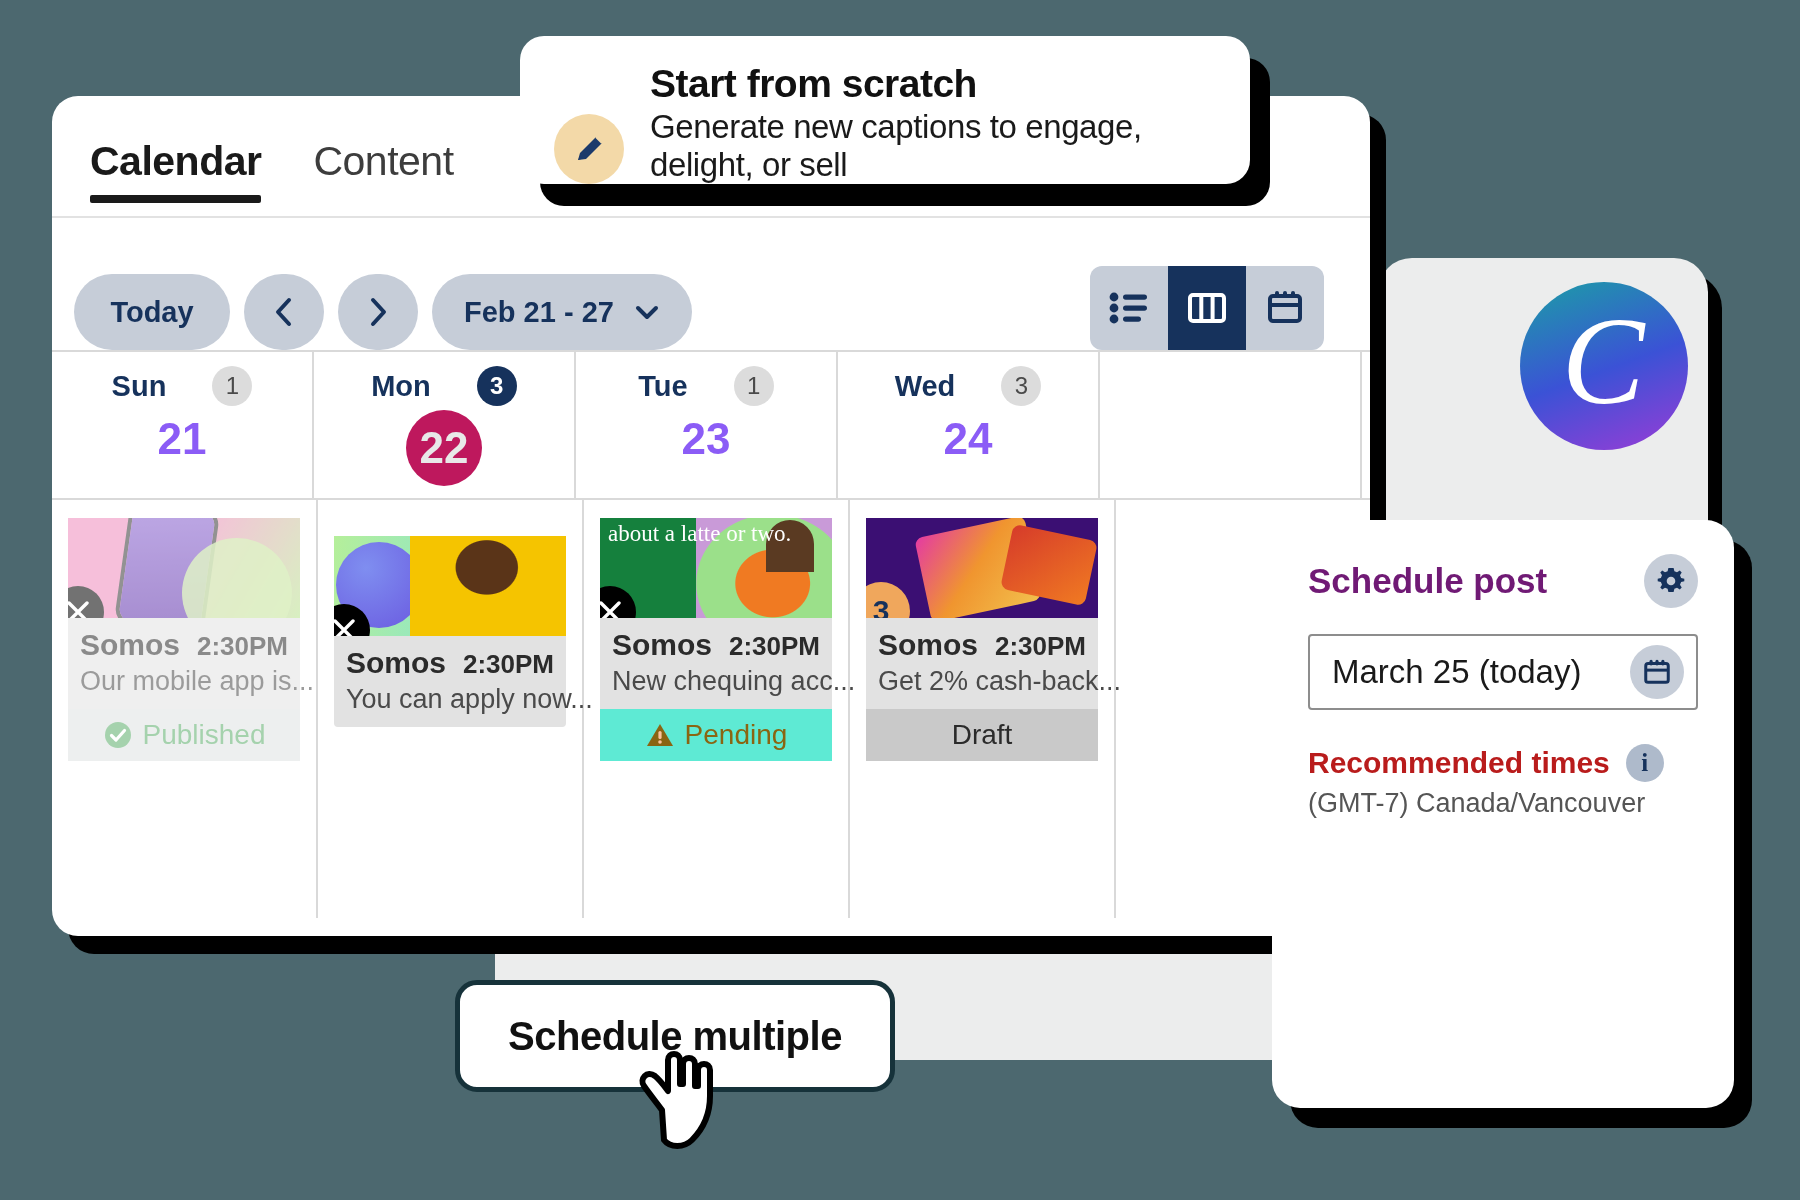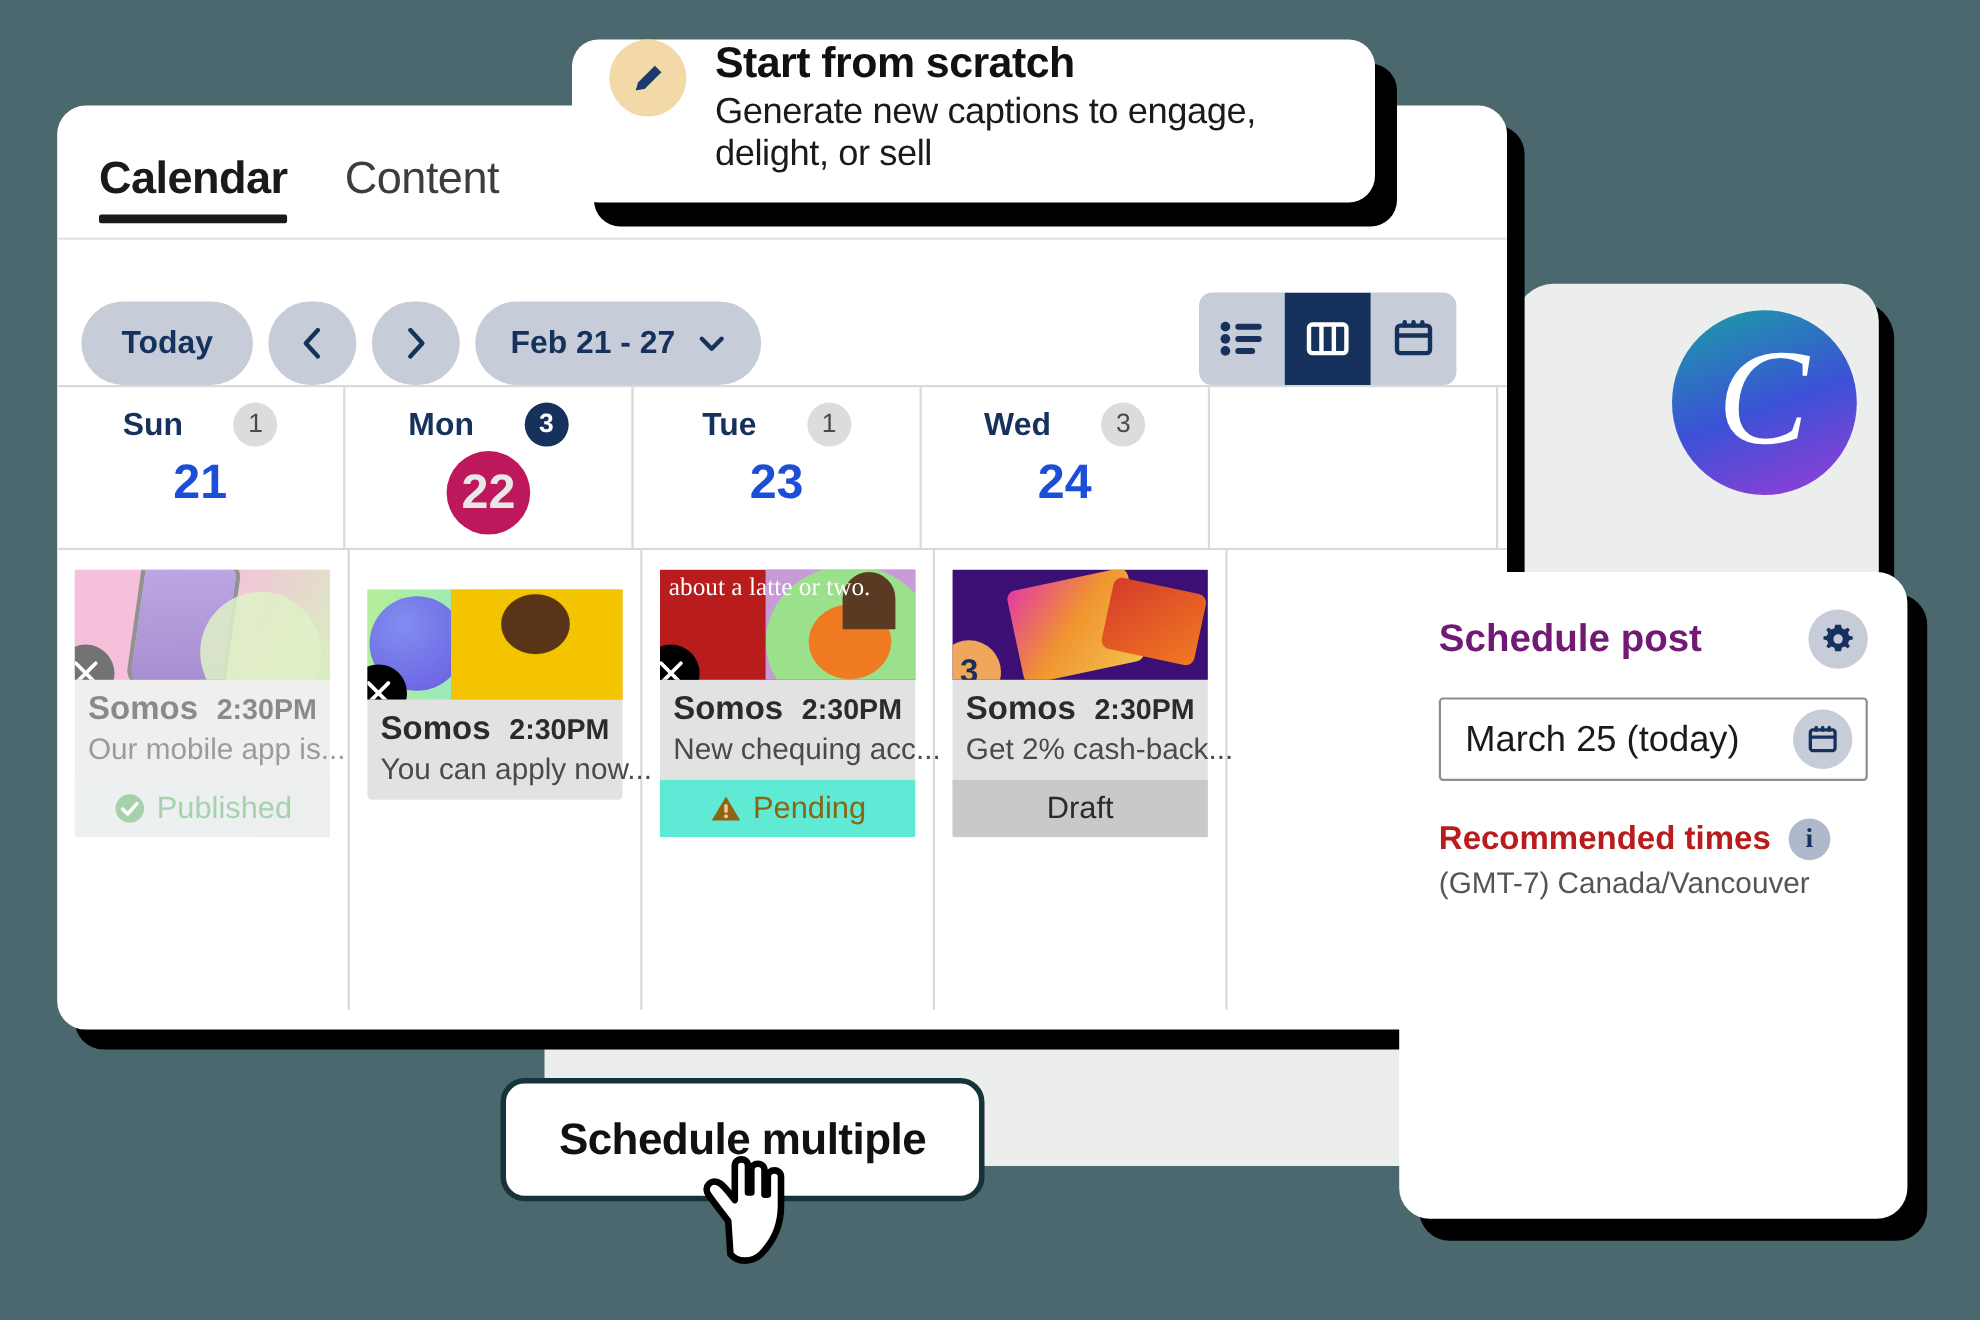--- a/index.html
+++ b/index.html
@@ -109,21 +109,21 @@
   }
   .day-name { font-size: 29px; font-weight: bold; color: #16325c; }
   .count-badge {
     width: 40px; height: 40px; border-radius: 999px;
     display: flex; align-items: center; justify-content: center;
     font-size: 24px;
   }
   .count-badge.grey { background: #dcdcdc; color: #4a4a4a; }
   .count-badge.navy { background: #16325c; color: #ffffff; font-weight: bold; }
   .day-num {
-    font-size: 44px; font-weight: bold; color: #1d4ed8;
+    font-size: 44px; font-weight: bold; color: #8b5cf6;
     margin-top: 8px;
   }
   .day-num.today {
     width: 76px; height: 76px; border-radius: 999px;
     background: #be185d; color: #e8e8e8;
     display: flex; align-items: center; justify-content: center;
     margin: 4px auto 0;
   }
 
   
@@ -188,21 +188,21 @@
   }
   .thumb-2 { background: linear-gradient(100deg,#b5ef9a 0%, #8ee6c8 55%, #f0a0d0 100%); }
   .thumb-2::before {
     content:""; position:absolute; left:2px; top:6px; width:86px; height:86px;
     border-radius:999px; background: radial-gradient(circle at 35% 30%,#7f8ef0,#6a5ae0);
   }
   .thumb-2::after {
     content:""; position:absolute; right:-4px; top:-6px; width:160px; height:110px;
     background: radial-gradient(ellipse at 48% 34%, #5a3418 0 26%, #f5c400 27% 100%);
   }
-  .thumb-3 { background:#b91c1c; }
+  .thumb-3 { background:#15803d; }
   .thumb-3 .t3-text {
     position:absolute; left:8px; top:4px; color:#fff;
     font-family:"Liberation Serif", serif; font-size:23px; line-height:1.08; z-index:2;
   }
   .thumb-3::before {
     content:""; position:absolute; right:-6px; top:-4px; width:142px; height:112px;
     background: radial-gradient(ellipse at 54% 62%, #f07a22 0 34%, #9be08a 35% 70%, #c99ad8 71% 100%);
   }
   .thumb-3::after {
     content:""; position:absolute; right:18px; top:2px; width:48px; height:52px;
@@ -221,21 +221,21 @@
   }
 
   
   .scratch-card {
     position: absolute;
     left: 520px; top: 36px;
     width: 730px; height: 148px;
     background: #fff;
     border-radius: 24px;
     box-shadow: 20px 22px 0 0 #000;
-    display: flex; align-items: flex-start; gap: 26px;
+    display: flex; align-items: flex-end; gap: 26px;
     padding: 0 34px;
     z-index: 40;
   }
   .scratch-icon {
     width: 70px; height: 70px; border-radius: 999px;
     background: #f3d9a8;
     display: flex; align-items: center; justify-content: center;
     flex: 0 0 70px;
   }
   .scratch-title { font-size: 39px; font-weight: bold; color: #111; letter-spacing:-0.5px; }

